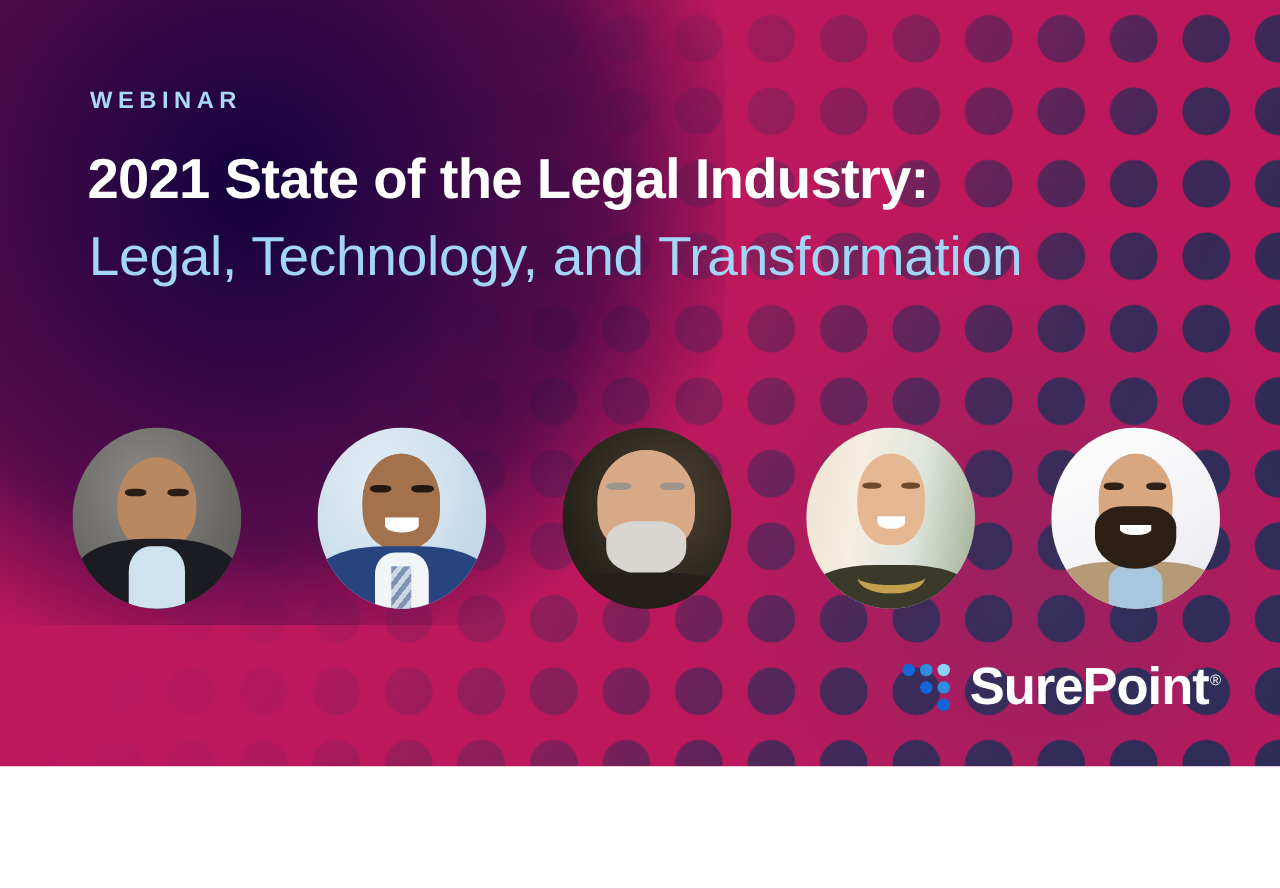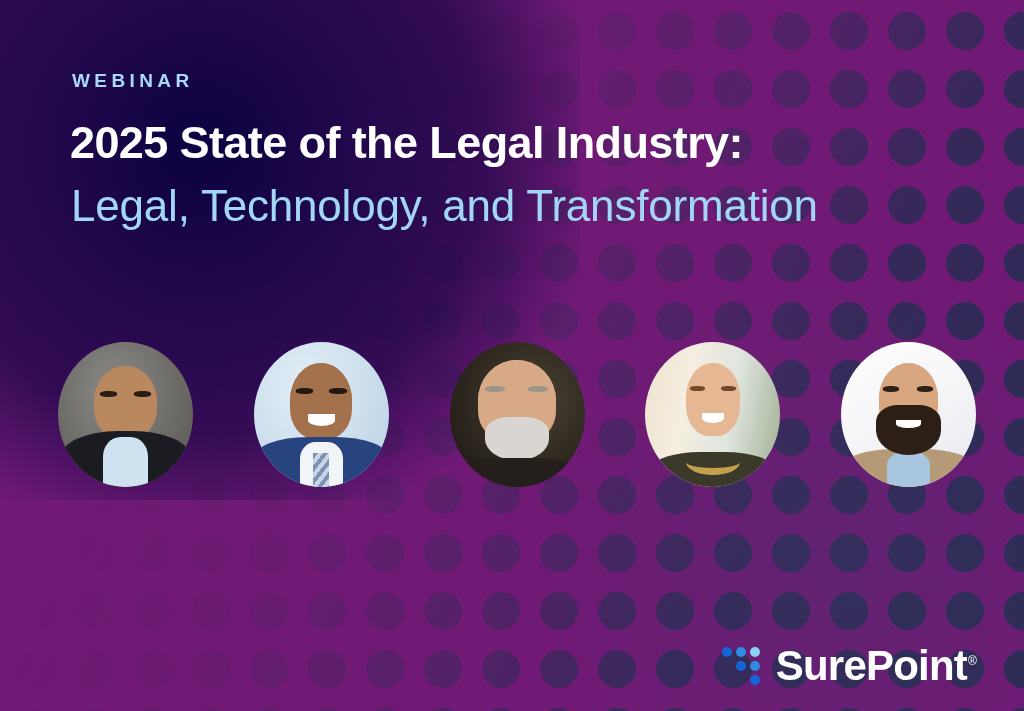--- a/index.html
+++ b/index.html
@@ -4,22 +4,22 @@
 <title>Webinar Promo</title>
 <style>
   * { box-sizing: border-box; margin: 0; padding: 0; }
   html, body {
     width: 1024px; height: 711px;
     overflow: hidden;
     font-family: "Liberation Sans", sans-serif;
   }
   .canvas {
     position: relative;
-    width: 1024px; height: 711px;
-    background: #701a75;
+    width: 1024px; height: 613px;
+    background: #be185d;
     overflow: hidden;
   }
 
   
   .dotfield {
     position: absolute;
     inset: 0;
     pointer-events: none;
   }
   .dot-layer {
@@ -145,23 +145,23 @@
   .s5 .brow  { position:absolute; top:31%; width:12%; height:4%; background:#2d2017; border-radius:40%; }
   .s5 .brow.l{ left:31%; } .s5 .brow.r{ left:56%; }
   .s5 .beard { position:absolute; left:26%; top:44%; width:48%; height:34%; background:#2b1f16; border-radius:34% 34% 50% 50%; }
   .s5 .smile { position:absolute; left:41%; top:54%; width:18%; height:6%; background:#fff; border-radius:0 0 50% 50%; }
   .s5 .body  { position:absolute; left:2%; top:74%; width:96%; height:28%; background:#b59a78; border-radius:40% 40% 0 0; }
   .s5 .shirt { position:absolute; left:34%; top:76%; width:32%; height:26%; background:#a8c6e0; border-radius:36% 36% 0 0; }
 
   
   .logo {
     position: absolute;
-    right: 48px; bottom: 24px;
+    right: 48px; bottom: 43px;
     display: flex;
-    align-items: flex-start;
+    align-items: center;
     gap: 14px;
   }
   .logo-mark {
     width: 40px; height: 40px;
     position: relative;
     flex: 0 0 auto;
   }
   .logo-mark i {
     position: absolute;
     width: 10px; height: 10px;
@@ -195,21 +195,21 @@
 
 <div class="canvas">
 
   <div class="dotfield">
     <div class="dot-layer mask-a"></div>
     <div class="glow-br"></div>
     <div class="vignette-tl"></div>
   </div>
 
   <div class="eyebrow">WEBINAR</div>
-  <h1 class="title">2025 State of the Legal Industry:</h1>
+  <h1 class="title">2021 State of the Legal Industry:</h1>
   <h2 class="subtitle">Legal, Technology, and Transformation</h2>
 
   <div class="speakers">
 
     <div class="headshot s1">
       <div class="hs-bg"></div>
       <div class="face hair"></div>
       <div class="face"></div>
       <div class="brow l"></div>
         <div class="brow r"></div>

